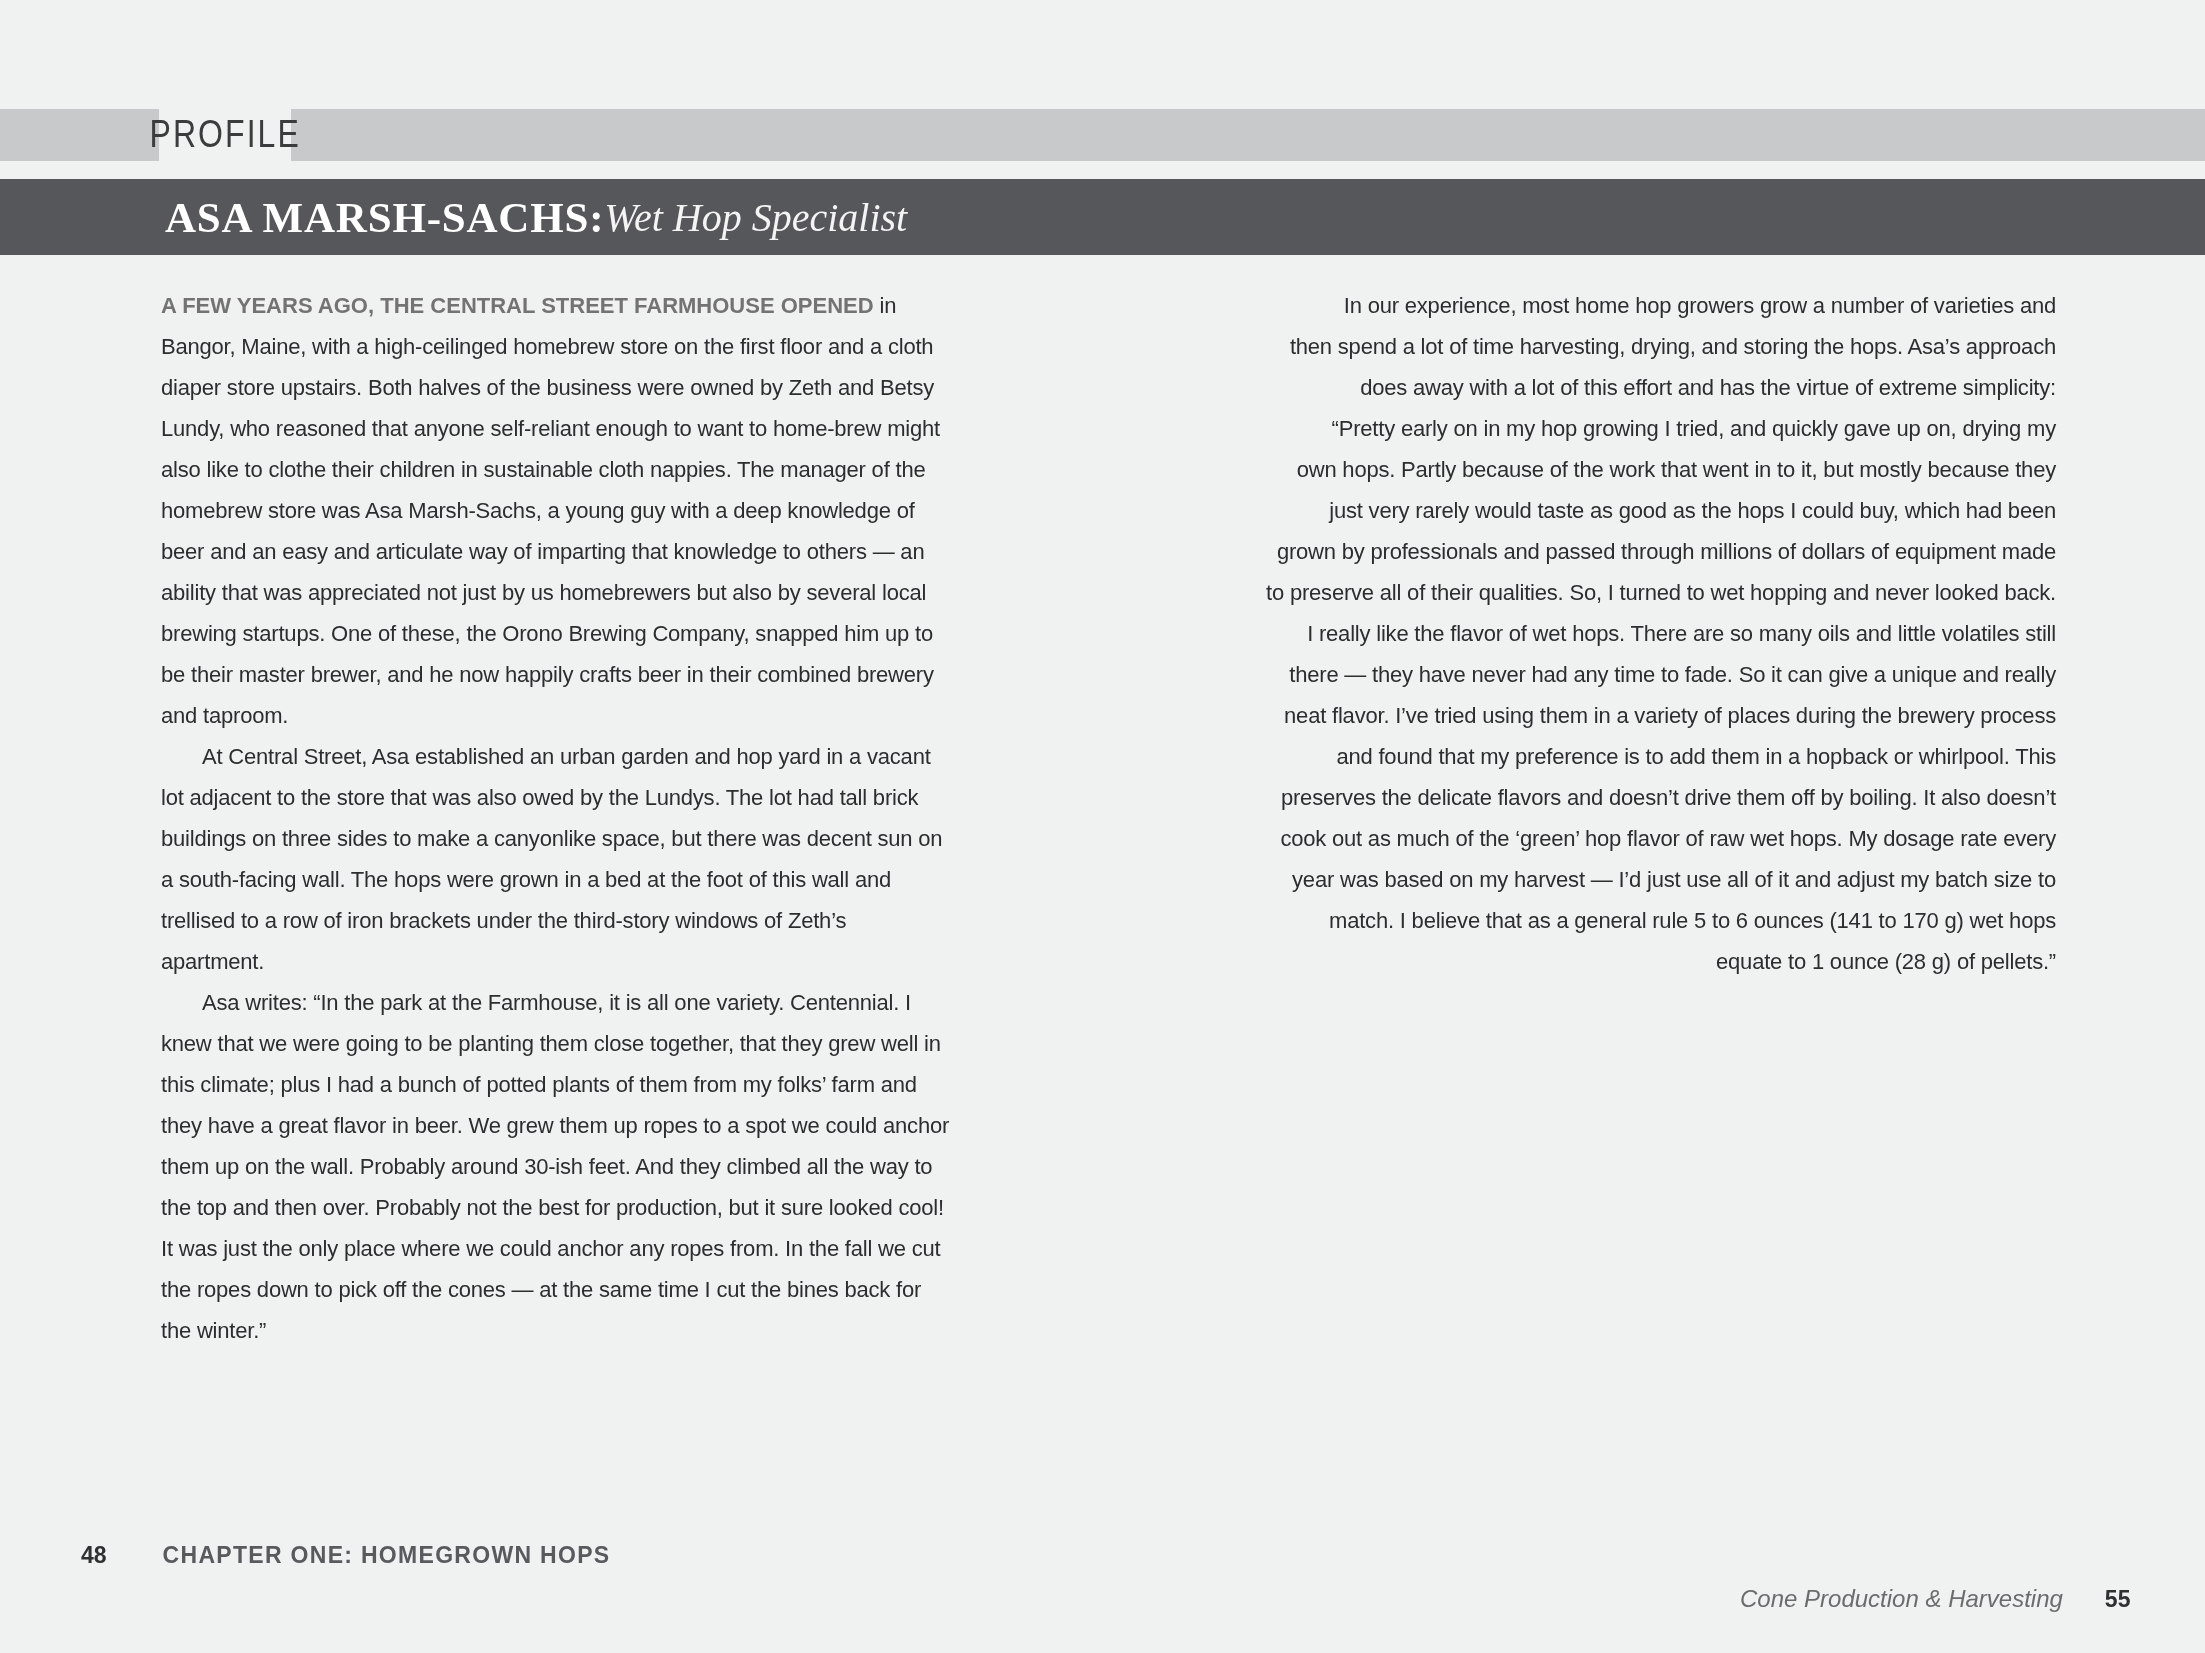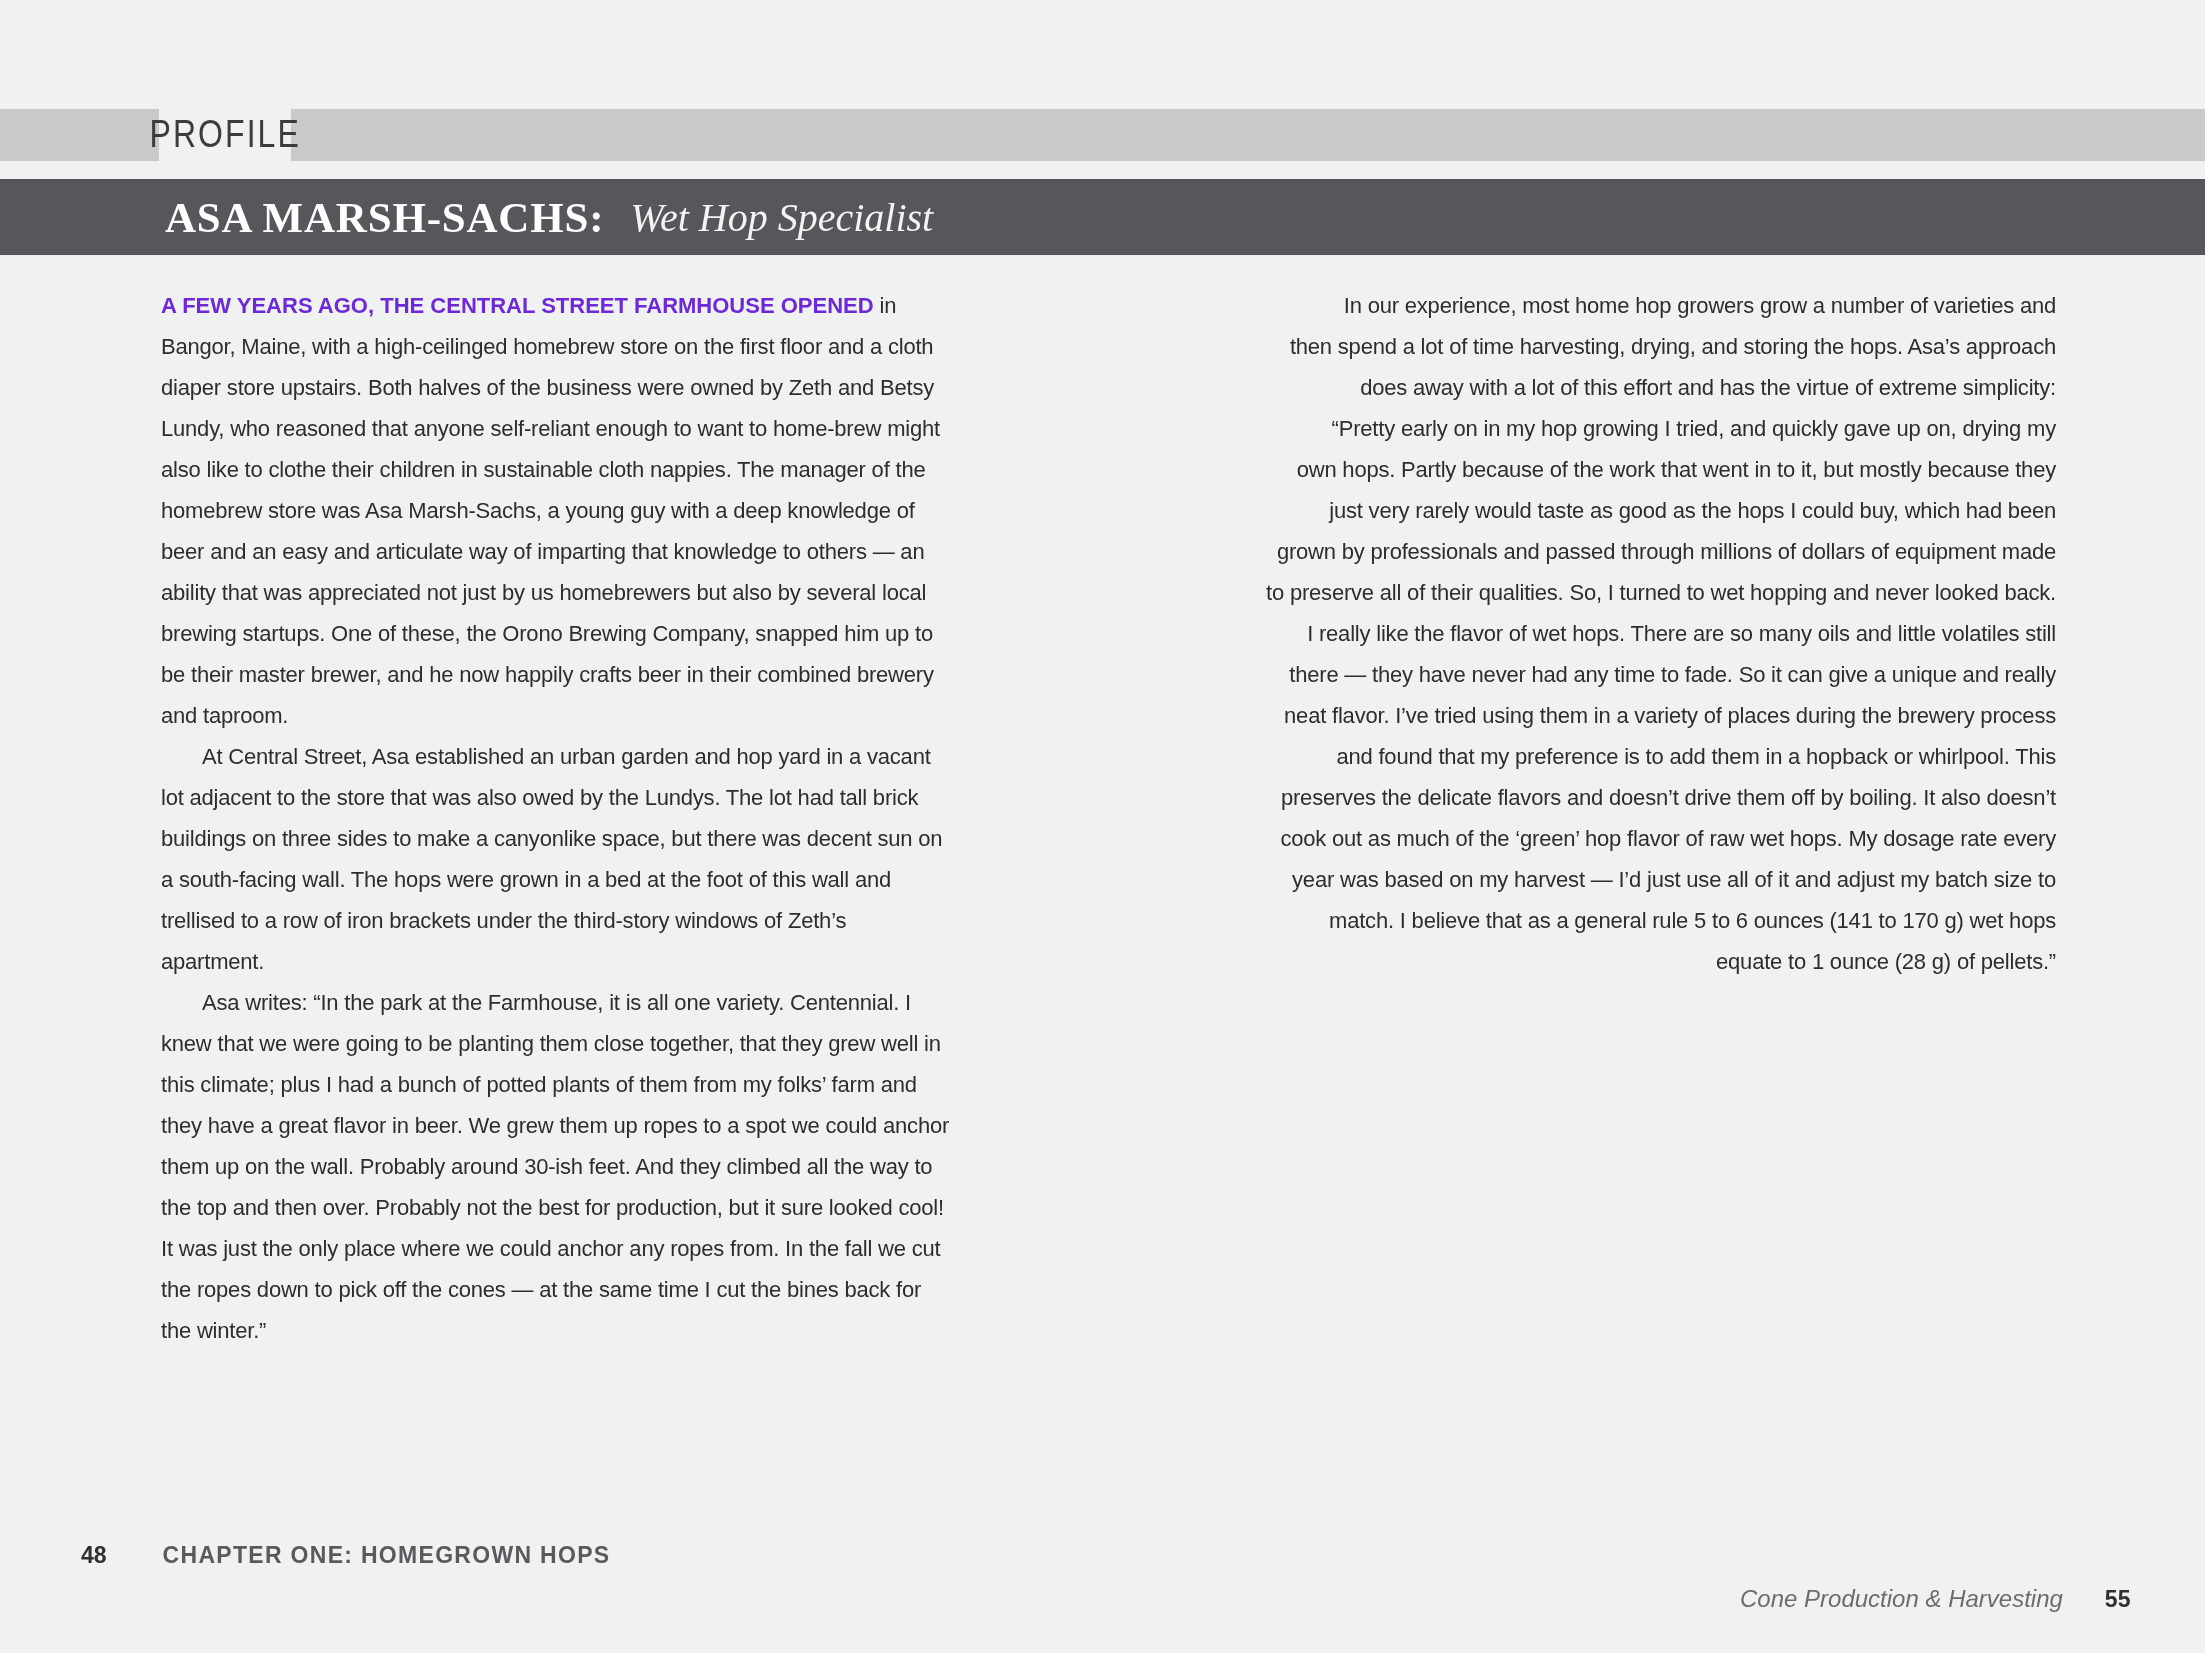--- a/index.html
+++ b/index.html
@@ -52,39 +52,39 @@
     font-size: 43px;
     letter-spacing: 0.8px;
     color: #ffffff;
   }
   .title-sub {
     font-family: "Liberation Serif", serif;
     font-style: italic;
     font-weight: 400;
     font-size: 40px;
     color: #f4f4f4;
-    margin-left: 26px;
+    margin-left: 0;
   }
 
   
   .col {
     position: absolute;
     top: 285px;
     width: 791px;
     font-size: 22px;
     line-height: 41px;
     letter-spacing: -0.2px;
   }
   .col-left  { left: 161px; }
   .col-right { left: 1265px; text-align: right; }
   .col p { margin: 0; }
   .col p.indent { text-indent: 41px; }
   .lead-in {
     font-weight: 700;
-    color: #6d28d9;
+    color: #737373;
     letter-spacing: 0;
   }
 
   
   .pull-quote {
     float: right;
     width: 482px;
     margin: 6.8px -149px 24px 36px;
     background: #58595c;
     color: #ffffff;

